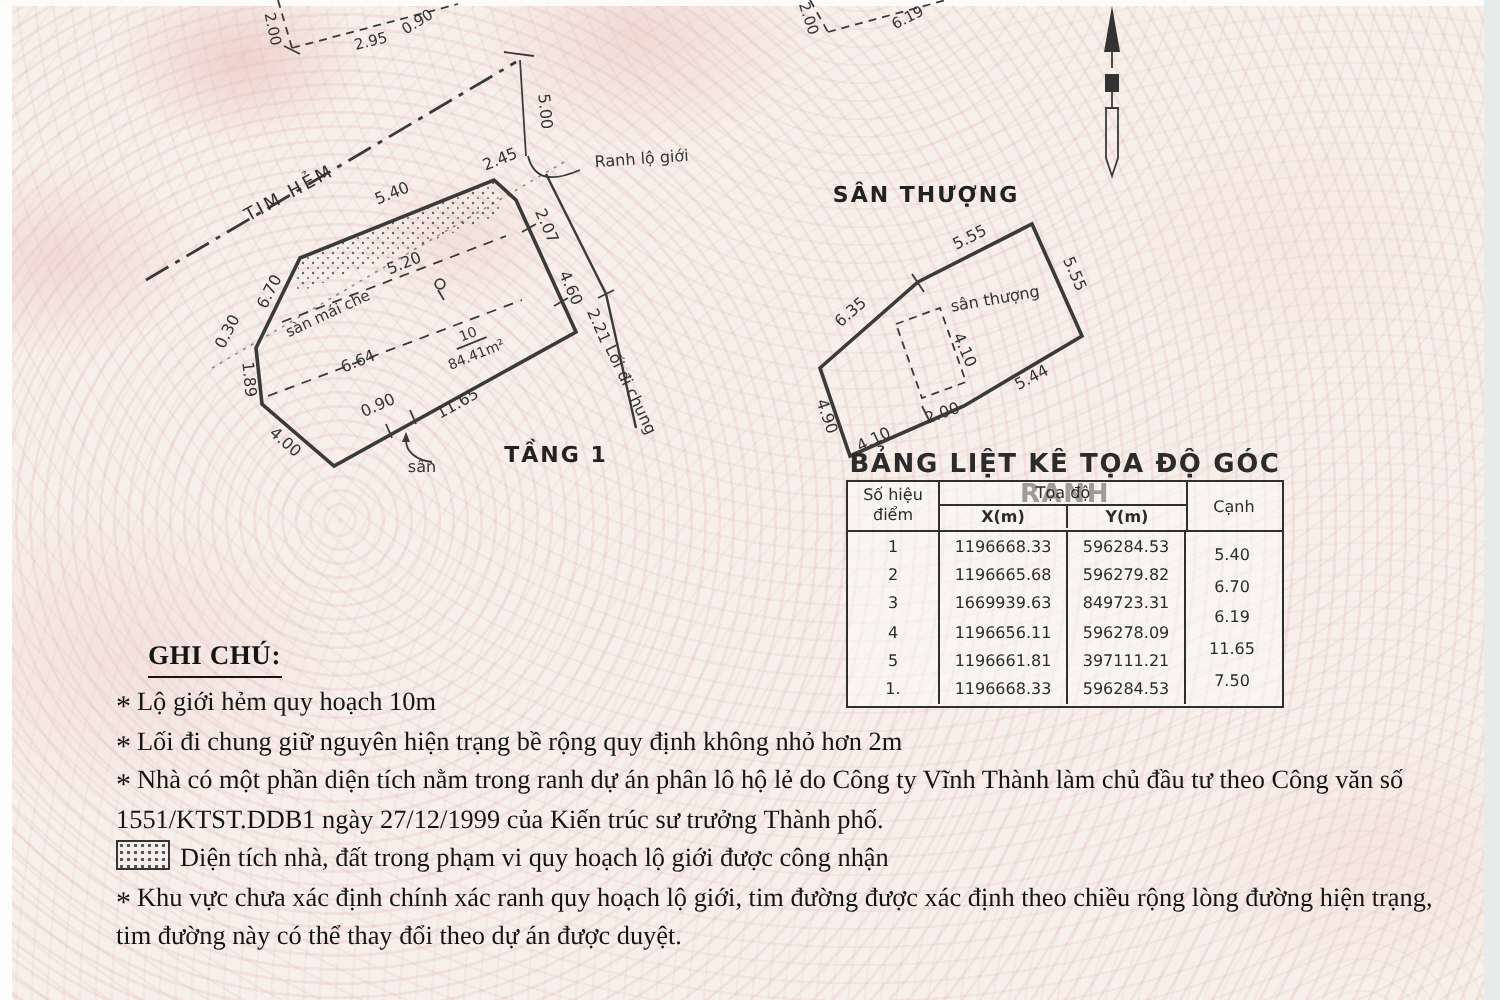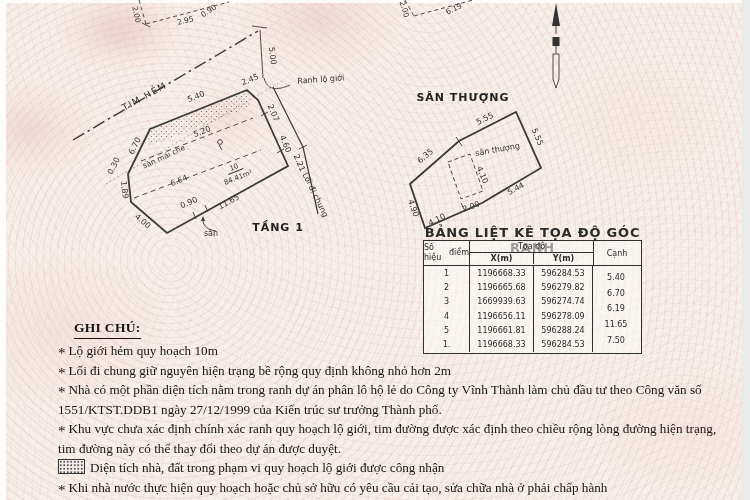--- a/index.html
+++ b/index.html
@@ -38,21 +38,21 @@
   svg .dashdot{stroke-dasharray:13 4 2.5 4;stroke-width:1.4;}
   svg .dotted{stroke:#8a8a8a;stroke-width:0.8;stroke-dasharray:1.5 3;}
 
   
   .tbl-title{position:absolute;left:423px;top:225px;width:219px;text-align:center;
     font-family:"DejaVu Sans", sans-serif;font-size:13px;font-weight:bold;letter-spacing:0.8px;color:#2b2b2b;}
   .coord-table{position:absolute;left:423px;top:240px;width:219px;height:114px;
     border:1.5px solid #2f2f2f;box-sizing:border-box;background:rgba(252,249,246,0.55);
     font-family:"DejaVu Sans", sans-serif;font-size:8px;color:#2b2b2b;}
   .tbl-head{display:flex;height:24px;}
-  .h-point{width:46px;border-right:1px solid #2f2f2f;display:flex;flex-direction:row;
+  .h-point{width:46px;border-right:1px solid #2f2f2f;display:flex;flex-direction:column;
     align-items:center;justify-content:center;line-height:1.2;box-sizing:border-box;}
   .h-coord{width:124px;border-right:1px solid #2f2f2f;box-sizing:border-box;}
   .h-coord-top{height:12px;border-bottom:1px solid #2f2f2f;display:flex;align-items:center;justify-content:center;box-sizing:border-box;}
   .h-coord-sub{display:flex;height:11px;font-weight:bold;}
   .h-x{width:64px;border-right:1px solid #2f2f2f;display:flex;align-items:center;justify-content:center;box-sizing:border-box;}
   .h-y{width:59px;display:flex;align-items:center;justify-content:center;}
   .h-edge{width:46px;display:flex;align-items:center;justify-content:center;}
   .tbl-body{display:flex;height:86px;border-top:1px solid #2f2f2f;}
   .col{display:flex;flex-direction:column;justify-content:space-around;box-sizing:border-box;}
   .col div{text-align:center;}
@@ -215,23 +215,23 @@
         <div>1196668.33</div>
         <div>1196665.68</div>
         <div>1669939.63</div>
         <div>1196656.11</div>
         <div>1196661.81</div>
         <div>1196668.33</div>
       </div>
       <div class="col c-y">
         <div>596284.53</div>
         <div>596279.82</div>
-        <div>596274.74</div>
+        <div>849723.31</div>
         <div>596278.09</div>
-        <div>596288.24</div>
+        <div>397111.21</div>
         <div>596284.53</div>
       </div>
       <div class="col c-edge">
         <div>5.40</div>
         <div>6.70</div>
         <div>6.19</div>
         <div>11.65</div>
         <div>7.50</div>
       </div>
     </div>
@@ -242,24 +242,21 @@
     <div class="note-line">
       <span class="star">*</span><span>Lộ giới hẻm quy hoạch 10m</span>
     </div>
     <div class="note-line">
       <span class="star">*</span><span>Lối đi chung giữ nguyên hiện trạng bề rộng quy định không nhỏ hơn 2m</span>
     </div>
     <div class="note-line">
       <span class="star">*</span><span>Nhà có một phần diện tích nằm trong ranh dự án phân lô hộ lẻ do Công ty Vĩnh Thành làm chủ đầu tư theo Công văn số 1551/KTST.DDB1 ngày 27/12/1999 của Kiến trúc sư trưởng Thành phố.</span>
     </div>
     <div class="note-line">
+      <span class="swatch"></span><span>Diện tích nhà, đất trong phạm vi quy hoạch lộ giới được công nhận</span>
+    </div>
+    <div class="note-line">
       <span class="star">*</span><span>Khu vực chưa xác định chính xác ranh quy hoạch lộ giới, tim đường được xác định theo chiều rộng lòng đường hiện trạng, tim đường này có thể thay đổi theo dự án được duyệt.</span>
-    </div>
-    <div class="note-line">
-      <span class="swatch"></span><span>Diện tích nhà, đất trong phạm vi quy hoạch lộ giới được công nhận</span>
-    </div>
-    <div class="note-line">
-      <span class="star">*</span><span>Khi nhà nước thực hiện quy hoạch hoặc chủ sở hữu có yêu cầu cải tạo, sửa chữa nhà ở phải chấp hành</span>
     </div>
   </div>
 
   <div class="edge-right"></div>
 </div>
 
 </body></html>

